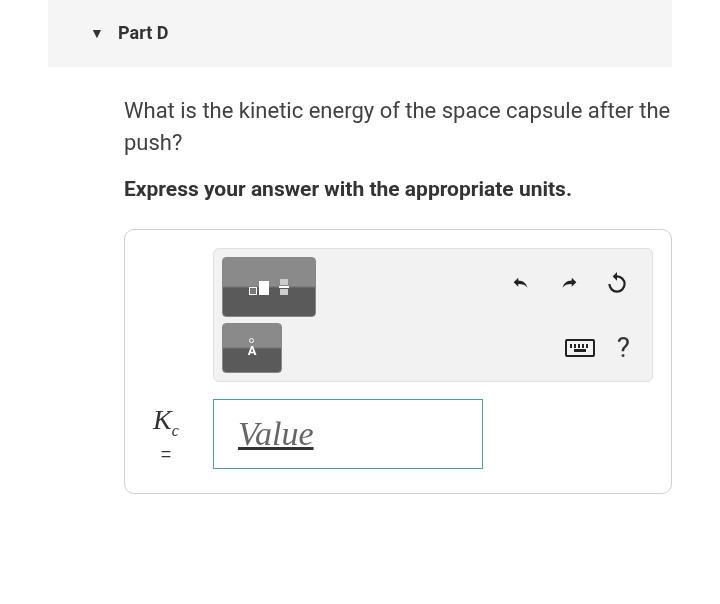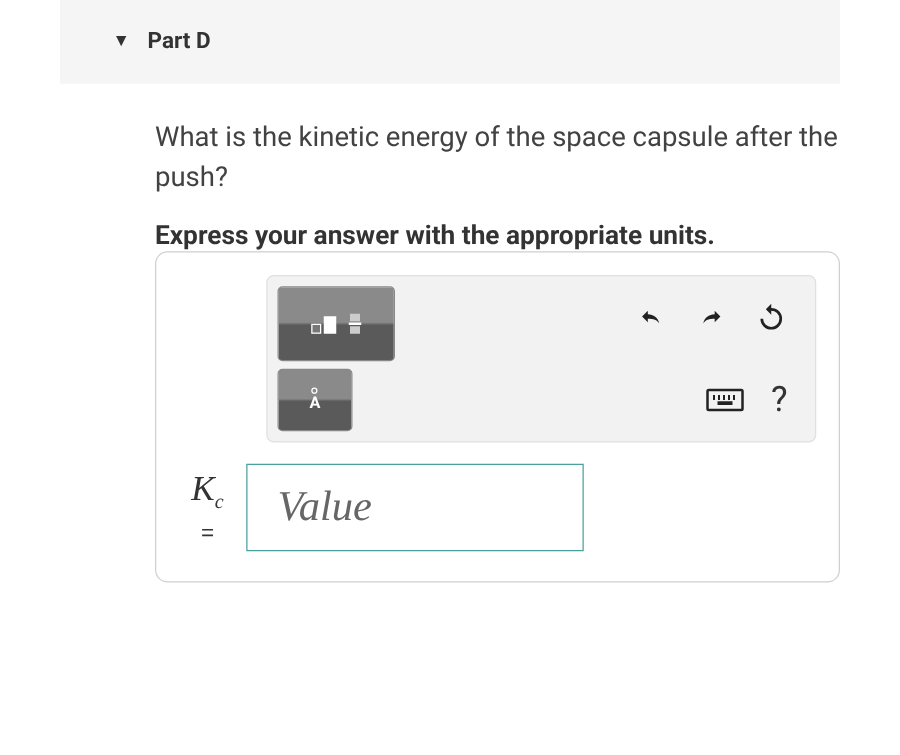--- a/index.html
+++ b/index.html
@@ -37,20 +37,21 @@
     .question {
       font-size: 22px;
       line-height: 1.45;
       color: #424242;
       margin-bottom: 18px;
     }
     .instruction {
       font-size: 21px;
       font-weight: 700;
       color: #333;
+      margin-bottom: 28px;
     }
     .answer-box {
       border: 1px solid #d0d0d0;
       border-radius: 10px;
       padding: 18px 18px 24px 18px;
     }
     .toolbar {
       background: #f2f2f2;
       border: 1px solid #e0e0e0;
       border-radius: 6px;
@@ -117,32 +118,32 @@
     }
     .keyboard-icon::after {
       content:""; position:absolute; bottom:3px; left:7px; right:7px; height:3px;
       background:#222;
     }
     .help-icon { font-size: 28px; font-weight:400; color:#333; cursor:pointer; }
     .answer-inputs {
       display: flex;
       align-items: center;
       margin-top: 18px;
-      gap: 8px;
+      gap: 24px;
     }
     .var-label {
       font-family: "Times New Roman", Georgia, serif;
       font-style: italic;
       font-size: 28px;
       width: 46px;
       text-align: center;
     }
     .var-label .sub { font-size: 16px; vertical-align: sub; font-style: italic; }
     .var-eq { font-family: Arial; font-style: normal; font-size:18px; display:block; margin-top:4px; }
-    .fields { display:flex; flex-direction:column; }
+    .fields { display:flex; flex-direction:column;text-decoration:underline; }
     .field {
       border: 1.5px solid #4aa0a0;
       width: 270px;
       height: 70px;
       display:flex; align-items:center;
       padding-left: 24px;
       font-family: "Times New Roman", Georgia, serif;
       font-style: italic;
       font-size: 34px;
       color: #666;

